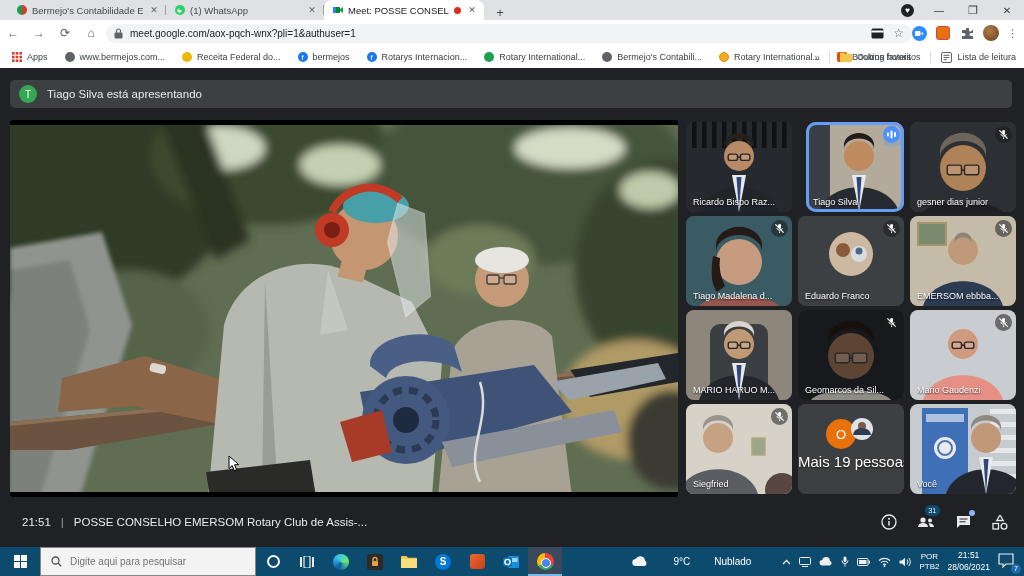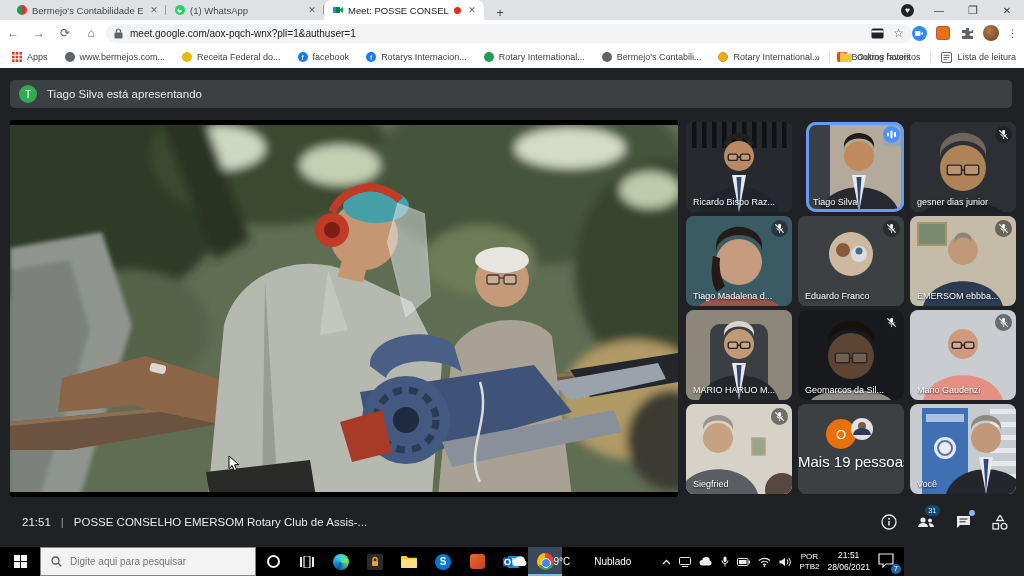--- a/index.html
+++ b/index.html
@@ -62,21 +62,21 @@
   
   .meetbottom { position:absolute; top:497px; left:0; width:1024px; height:50px; background:#202124; }
   .mb-left { position:absolute; left:22px; top:0; height:50px; display:flex; align-items:center; gap:10px; color:#e8eaed; font-size:11.5px; }
   .mb-left .div { color:#9aa0a6; }
   .mb-right { position:absolute; right:14px; top:0; height:50px; display:flex; align-items:center; gap:17px; }
   .mbr { position:relative; width:20px; height:20px; display:flex; align-items:center; justify-content:center; }
   .cntbadge { position:absolute; top:-7px; right:-4px; background:#0c4a6e; color:#e8eaed; border-radius:8px; font-size:7.5px; padding:1px 3.5px; }
   .bluedot { position:absolute; top:-2px; right:-2px; width:6px; height:6px; border-radius:50%; background:#8ab4f8; }
 
   
-  .taskbar { position:absolute; top:547px; left:0; width:904px; height:29px; background:#000000; display:flex; align-items:center; color:#fff; }
+  .taskbar { position:absolute; top:547px; left:0; width:1024px; height:29px; background:#0c4a6e; display:flex; align-items:center; color:#fff; }
   .startbtn { width:40px; height:29px; display:flex; align-items:center; justify-content:center; }
   .winlogo { display:grid; grid-template-columns:6px 6px; grid-auto-rows:6px; gap:1px; }
   .winlogo i { background:#fdfdfd; }
   .searchbox { width:216px; height:29px; background:#f3f3f3; border:1px solid #888; display:flex; align-items:center; gap:8px; padding-left:10px; color:#111; }
   .searchbox input { border:0; outline:0; background:transparent; font-size:10px; color:#222; font-family:"Liberation Sans",sans-serif; width:165px; }
   .tbicon { width:34px; height:29px; display:flex; align-items:center; justify-content:center; }
   .tbicon.activeapp { background:#3a4a5a; box-shadow:inset 0 -2px 0 #76b9ed; }
   .chromeball { width:17px; height:17px; border-radius:50%; background:conic-gradient(#ea4335 0 33%, #4285f4 33% 34%, #34a853 34% 66%, #fbbc05 66% 100%); position:relative; }
   .chromeball::after { content:""; position:absolute; left:4.5px; top:4.5px; width:8px; height:8px; border-radius:50%; background:#4285f4; border:1.5px solid #fff; }
   .tray { position:absolute; right:0; top:0; height:29px; display:flex; align-items:center; gap:8px; padding-right:6px; }
@@ -192,21 +192,21 @@
     <div class="bm">
       <span class="bmic" style="background:#5f6368"></span>
       <span>www.bermejos.com...</span>
     </div>
     <div class="bm">
       <span class="bmic" style="background:#e8b80a"></span>
       <span>Receita Federal do...</span>
     </div>
     <div class="bm">
       <span class="bmic" style="background:#1877f2;color:#fff;font-size:8px;display:flex;align-items:center;justify-content:center">f</span>
-      <span>facebook</span>
+      <span>bermejos</span>
     </div>
     <div class="bm">
       <span class="bmic" style="background:#1877f2;color:#fff;font-size:8px;display:flex;align-items:center;justify-content:center">f</span>
       <span>Rotarys Internacion...</span>
     </div>
     <div class="bm">
       <span class="bmic" style="background:#1d9f4e"></span>
       <span>Rotary International...</span>
     </div>
     <div class="bm">

